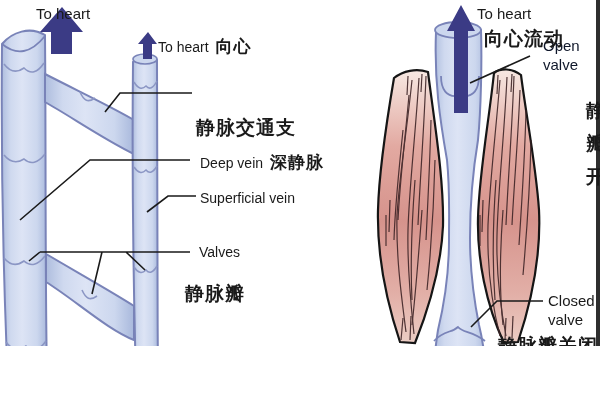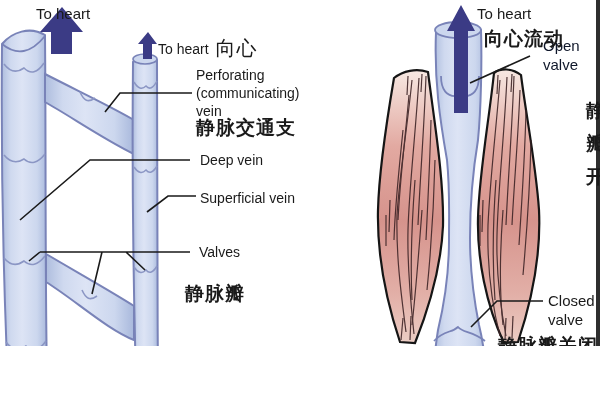--- a/index.html
+++ b/index.html
@@ -5,21 +5,21 @@
   html,body{margin:0;padding:0;background:#ffffff;}
   #stage{
     position:relative;width:600px;height:346px;background:#ffffff;overflow:hidden;
     font-family:"Liberation Sans", sans-serif;color:#1a1a1a;
   }
   #stage svg{position:absolute;left:0;top:0;}
   .lbl{position:absolute;white-space:nowrap;}
   .en{font-size:14px;line-height:18px;}
   .en15{font-size:15px;line-height:19px;}
   .zh{font-weight:bold;font-size:19px;line-height:24px;letter-spacing:1px;}
-  .zh-sm{font-weight:normal;font-size:20px;letter-spacing:1px;}
+  .zh-sm{font-weight:bold;font-size:17px;letter-spacing:1px;}
   .row{display:flex;align-items:center;gap:7px;}
   .stack .line{display:block;}
   .zh-stack .line{display:block;line-height:33px;}
   .gray{color:#0f172a;}
 </style>
 </head>
 <body>
 
 <div id="stage">
 
@@ -147,29 +147,25 @@
     </g>
   </svg>
 
   <div class="lbl en15" style="left:36px;top:4px;">To heart</div>
 
   <div class="lbl row" style="left:158px;top:35px;">
     <span class="en">To heart</span>
     <span class="zh-sm">向心</span>
   </div>
 
-  <div class="lbl en stack" style="left:196px;top:66px;">
-    <span class="line">Perforating</span>
-    <span class="line">(communicating)</span>
-    <span class="line">vein</span>
-  </div>
   <div class="lbl zh" style="left:196px;top:116px;">静脉交通支</div>
 
   <div class="lbl row" style="left:200px;top:151px;">
     <span class="en">Deep vein</span>
+    <span class="zh-sm">深静脉</span>
   </div>
 
   <div class="lbl en" style="left:200px;top:189px;">Superficial vein</div>
 
   <div class="lbl en" style="left:199px;top:243px;">Valves</div>
   <div class="lbl zh" style="left:185px;top:274px;margin-top:8px;">静脉瓣</div>
 
   <div class="lbl en15" style="left:477px;top:4px;">To heart</div>
   <div class="lbl zh" style="left:484px;top:27px;z-index:2;">向心流动</div>
 

